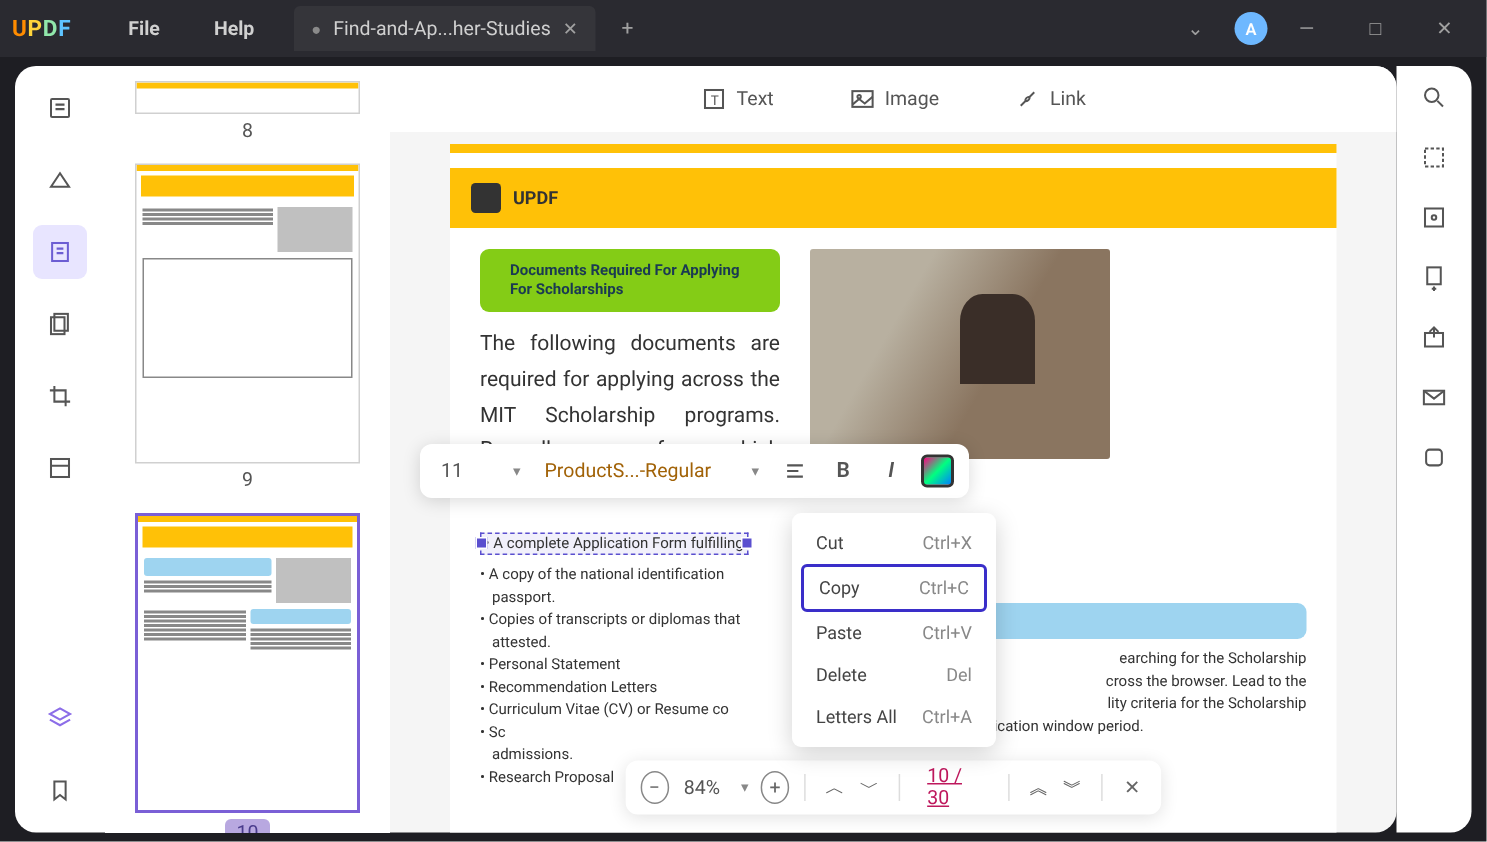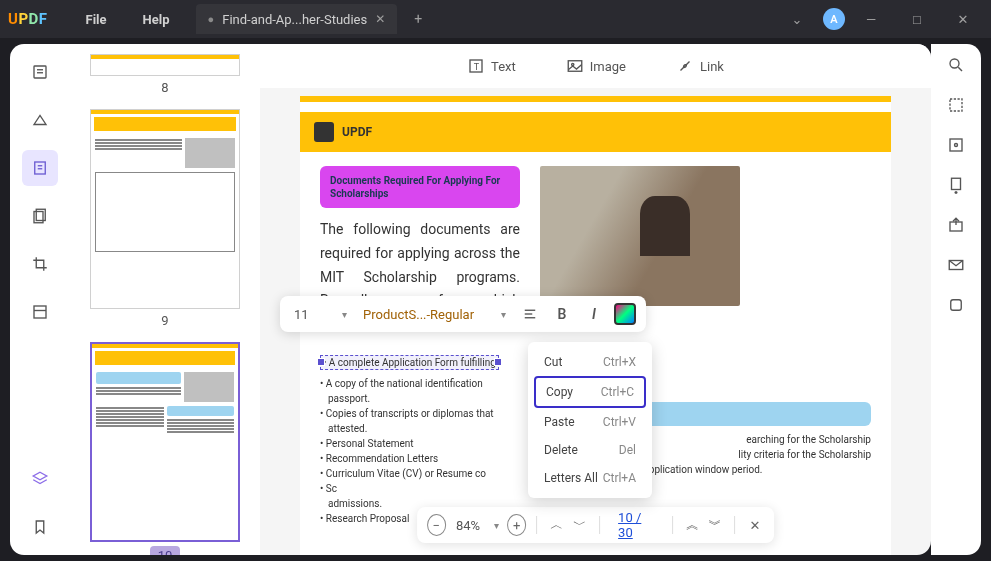--- a/index.html
+++ b/index.html
@@ -38,45 +38,45 @@
 .top-tools { height: 44px; background: #fff; display: flex; align-items: center; justify-content: center; gap: 50px; }
 .tool { display: flex; align-items: center; gap: 6px; color: #555; font-size: 13px; }
 .doc { background: #fff; margin: 8px 40px 0; height: 480px; position: relative; }
 .doc-stripe { height: 6px; background: #ffc107; }
 .doc-header { height: 40px; background: #ffc107; margin-top: 10px; display: flex; align-items: center; padding: 0 14px; gap: 8px; }
 .doc-logo { width: 20px; height: 20px; background: #333; border-radius: 3px; }
 .doc-brand { color: #333; font-weight: 700; font-size: 12px; }
 .doc-cols { display: flex; gap: 20px; padding: 14px 20px; }
 .col-left { width: 200px; }
 .col-right { flex: 1; }
-.blue-box { background: #d946ef; border-radius: 6px; padding: 8px 10px; font-size: 10px; font-weight: 700; color: #1a3a52; margin-bottom: 10px; line-height: 1.3; }
+.blue-box { background: #84cc16; border-radius: 6px; padding: 8px 20px; font-size: 10px; font-weight: 700; color: #1a3a52; margin-bottom: 10px; line-height: 1.3; }
 .doc-text { font-size: 14px; color: #333; line-height: 1.7; text-align: justify; }
 .photo { width: 200px; height: 140px; background: linear-gradient(120deg, #b8b0a0 30%, #8a7560 60%); border-radius: 2px; position: relative; overflow: hidden; }
 .photo::before { content: ""; position: absolute; right: 50px; top: 30px; width: 50px; height: 60px; background: #3a2e28; border-radius: 30% 30% 0 0; }
 .bullet-item { font-size: 10px; color: #333; margin: 4px 0; }
 .selected-line { border: 1.5px dashed #5a4fcf; background: rgba(120,110,220,0.1); padding: 1px 2px; display: inline-block; position: relative; }
 .selected-line::before, .selected-line::after { content: ""; position: absolute; width: 6px; height: 6px; background: #5a4fcf; border: 1px solid #fff; top: 50%; transform: translateY(-50%); }
 .selected-line::before { left: -4px; }
 .selected-line::after { right: -4px; }
 .format-bar { position: absolute; top: 252px; left: 20px; background: #fff; border-radius: 8px; box-shadow: 0 2px 12px rgba(0,0,0,0.15); height: 36px; display: flex; align-items: center; padding: 0 10px; gap: 8px; z-index: 5; }
 .fmt-input { border: none; font-size: 13px; color: #555; width: 40px; padding: 4px; }
 .fmt-select { border: none; font-size: 13px; color: #a16207; width: 130px; padding: 4px; }
 .fmt-arrow { color: #888; font-size: 10px; padding: 0 4px; }
 .fmt-btn { width: 24px; height: 24px; display: flex; align-items: center; justify-content: center; font-size: 14px; color: #555; font-weight: 600; }
 .fmt-btn.italic { font-style: italic; }
 .color-pick { width: 22px; height: 22px; border-radius: 4px; background: linear-gradient(135deg, #ff0080, #00ff80, #0080ff); border: 2px solid #333; }
-.ctx-menu { position: absolute; top: 298px; left: 268px; width: 124px; background: #fff; border-radius: 6px; box-shadow: 0 4px 16px rgba(0,0,0,0.18); padding: 6px; z-index: 10; }
+.ctx-menu { position: absolute; top: 298px; left: 268px; width: 136px; background: #fff; border-radius: 6px; box-shadow: 0 4px 16px rgba(0,0,0,0.18); padding: 6px; z-index: 10; }
 .ctx-item { display: flex; justify-content: space-between; padding: 7px 10px; font-size: 12px; color: #444; border-radius: 4px; cursor: pointer; }
 .ctx-item.highlight { border: 2.5px solid #3a2ec9; }
 .ctx-short { color: #888; }
 .bottom-nav { position: absolute; bottom: 12px; left: 50%; transform: translateX(-50%); background: #fff; border-radius: 8px; box-shadow: 0 2px 12px rgba(0,0,0,0.12); height: 36px; display: flex; align-items: center; padding: 0 10px; gap: 4px; z-index: 6; }
 .nav-btn { width: 22px; height: 22px; display: flex; align-items: center; justify-content: center; color: #666; font-size: 13px; border-radius: 50%; }
 .nav-btn.circle { border: 1.5px solid #888; }
 .nav-zoom { font-size: 13px; color: #555; padding: 0 6px; }
-.nav-page { font-size: 13px; color: #1d4ed8; padding: 2px 8px; text-decoration: underline; }
+.nav-page { font-size: 13px; color: #be185d; padding: 2px 8px; text-decoration: underline; }
 .nav-sep { width: 1px; height: 18px; background: #ddd; margin: 0 6px; }
 .sidebar-right { width: 50px; background: #fff; border-radius: 0 14px 14px 0; margin: 6px 10px 6px 0; padding: 12px 0; display: flex; flex-direction: column; align-items: center; gap: 18px; color: #555; }
 .blue-wide { background: #9ed4f0; height: 24px; border-radius: 6px; margin: 8px 0; }
 svg { width: 18px; height: 18px; stroke: currentColor; fill: none; stroke-width: 1.8; }
 </style>
 </head>
 <body>
 
 <div class="titlebar">
   <div class="logo">
@@ -275,20 +275,21 @@
             <div class="bullet-item">• Personal Statement</div>
             <div class="bullet-item">• Recommendation Letters</div>
             <div class="bullet-item">• Curriculum Vitae (CV) or Resume co</div>
             <div class="bullet-item">• Sc</div>
             <div class="bullet-item" style="padding-left:8px">admissions.</div>
             <div class="bullet-item">• Research Proposal</div>
           </div>
           <div style="flex:1;padding-top:20px">
             <div class="blue-wide"></div>
             <div class="bullet-item" style="text-align:right">earching for the Scholarship</div>
+            <div class="bullet-item" style="text-align:right">cross the browser. Lead to the</div>
             <div class="bullet-item" style="text-align:right">lity criteria for the Scholarship</div>
             <div class="bullet-item">go for and check the application window period.</div>
           </div>
         </div>
       </div>
     </div>
 
     <div class="format-bar">
       <input class="fmt-input" value="11" style="">
       <span class="fmt-arrow">▾</span>

